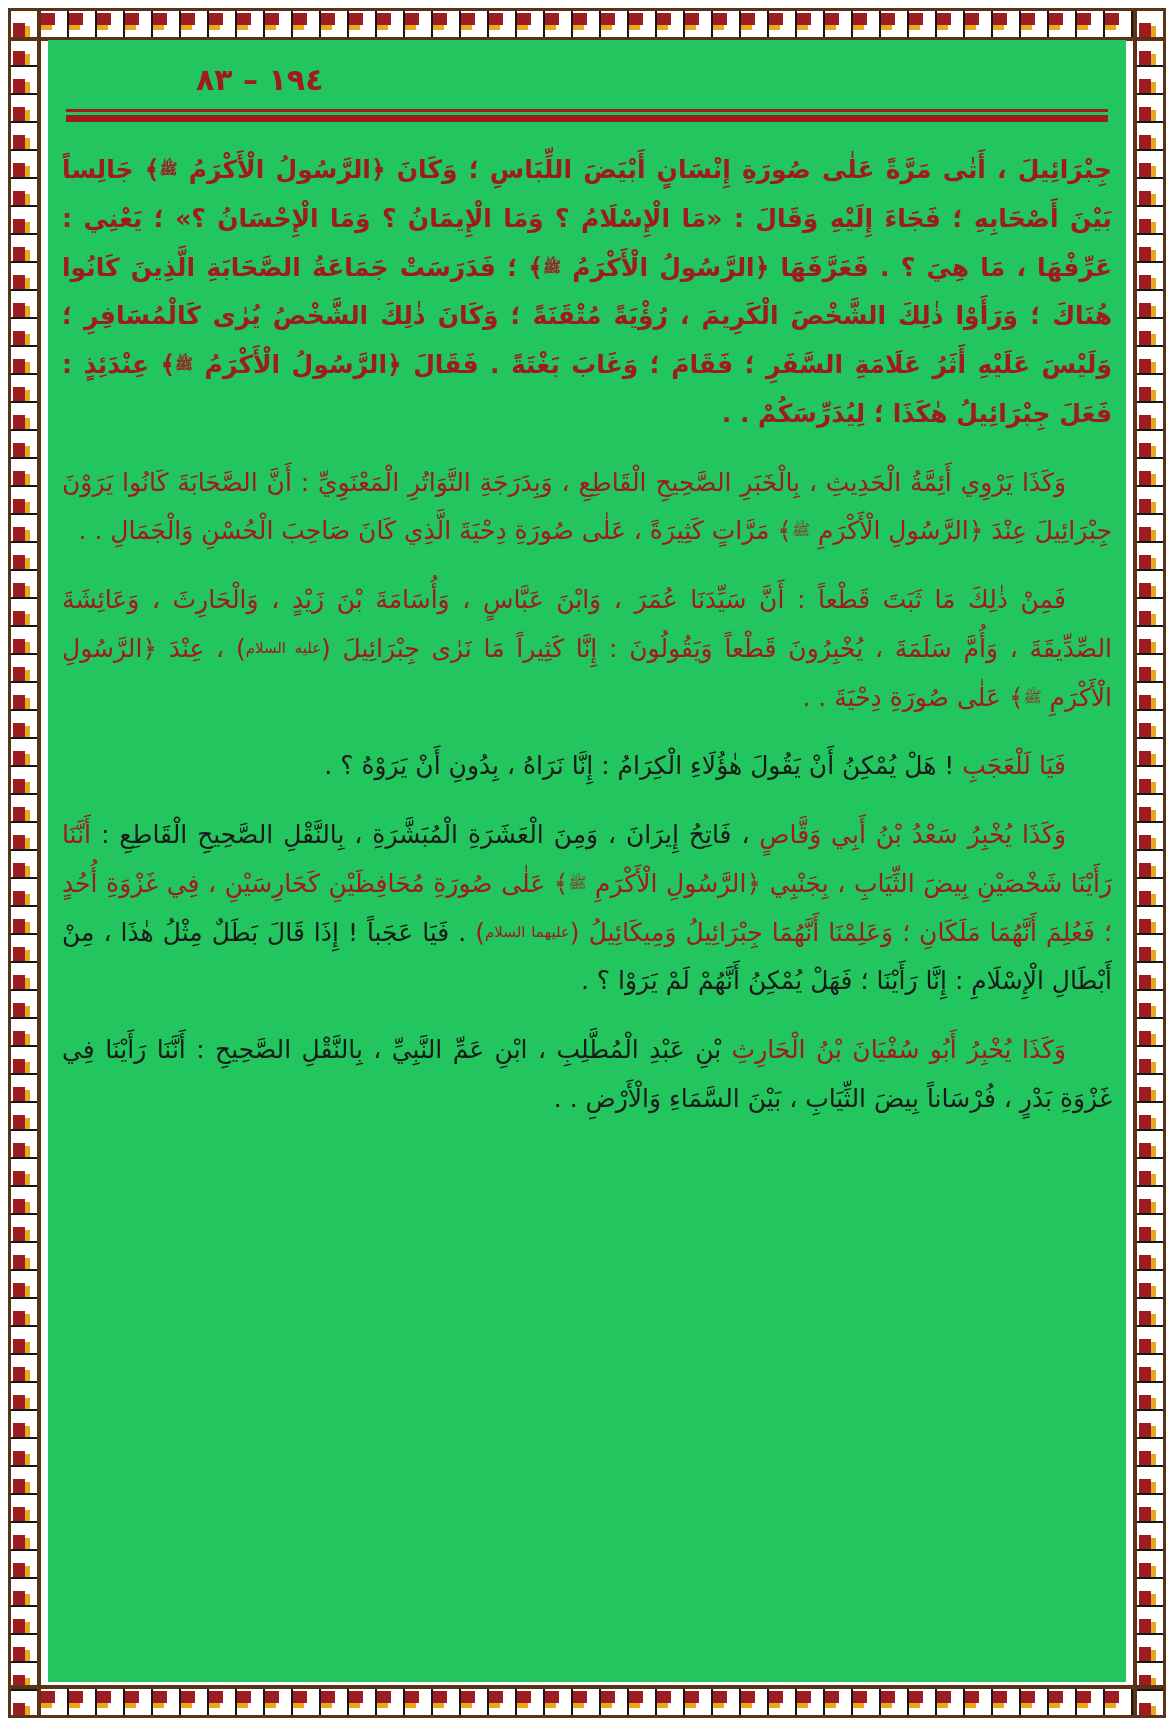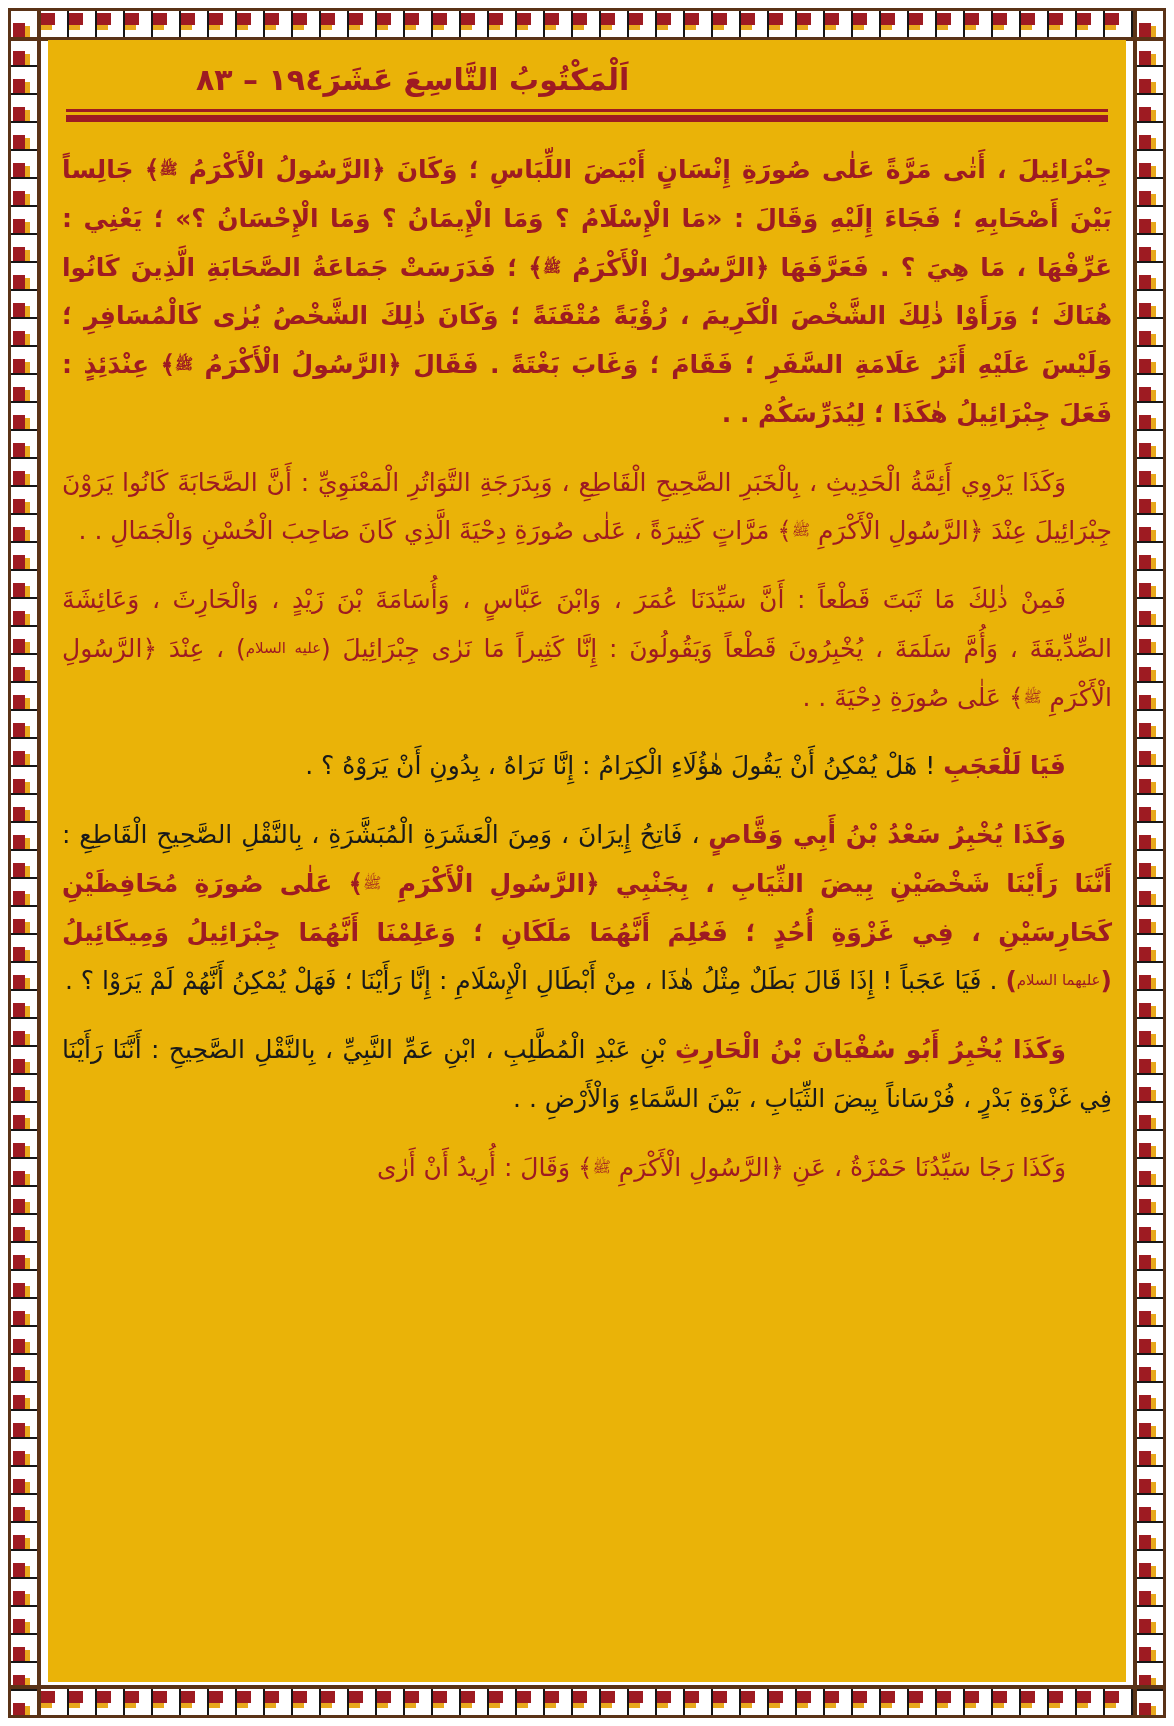--- a/index.html
+++ b/index.html
@@ -95,21 +95,21 @@
 
   
   .content {
     position: absolute;
     left: 48px;
     top: 40px;
     right: 48px;
     bottom: 44px;
     box-sizing: border-box;
     padding: 18px 14px 10px 14px;
-    background: #eab308;
+    background: #22c55e;
     direction: rtl;
   }
 
   
   .running-head {
     display: flex;
     flex-direction: row-reverse;
     align-items: baseline;
     justify-content: flex-start;
     padding: 4px 14px 0 14px;
@@ -171,21 +171,21 @@
   }
 
   .body-text p.no-indent {
     text-indent: 0;
     font-weight: bold;
   }
 
   .blk { color: #1a1a1a; }
   .red { color: #9e1b22; }
 
-  .red-bold { color: #9e1b22; font-weight: bold; }
+  .red-bold { color: #9e1b22; font-weight: normal; }
 
   
   .siglum {
     font-size: 15px;
     color: #9e1b22;
     letter-spacing: -1px;
     white-space: nowrap;
     vertical-align: 4px;
   }
 </style>
@@ -203,32 +203,30 @@
     <div class="rail" style="left:0;right:0;top:26px;height:4px;"></div>
     <div class="rail" style="left:0;right:0;bottom:26px;height:4px;"></div>
     <div class="rail" style="top:0;bottom:0;left:26px;width:4px;"></div>
     <div class="rail" style="top:0;bottom:0;right:26px;width:4px;"></div>
   </div>
 
   <div class="content">
 
     <div class="running-head">
       <span class="page-number">١٩٤ – ٨٣</span>
-      <span class="head-title">اَلْمَكْتُوبُ التَّاسِعَ عَشَرَ</span>
     </div>
 
     <div class="head-rule">
       <div class="rule-thin"></div>
       <div class="rule-thick"></div>
     </div>
 
     <div class="body-text" id="body-text">
         <p class="no-indent"><span class="red">جِبْرَائِيلَ ، أَتٰى مَرَّةً عَلٰى صُورَةِ إِنْسَانٍ أَبْيَضَ اللِّبَاسِ ؛ وَكَانَ ﴿الرَّسُولُ الْأَكْرَمُ </span><span class="siglum">ﷺ</span><span class="red">﴾ جَالِساً بَيْنَ أَصْحَابِهِ ؛ فَجَاءَ إِلَيْهِ وَقَالَ : «مَا الْإِسْلَامُ ؟ وَمَا الْإِيمَانُ ؟ وَمَا الْإِحْسَانُ ؟» ؛ يَعْنِي : عَرِّفْهَا ، مَا هِيَ ؟ . فَعَرَّفَهَا ﴿الرَّسُولُ الْأَكْرَمُ </span><span class="siglum">ﷺ</span><span class="red">﴾ ؛ فَدَرَسَتْ جَمَاعَةُ الصَّحَابَةِ الَّذِينَ كَانُوا هُنَاكَ ؛ وَرَأَوْا ذٰلِكَ الشَّخْصَ الْكَرِيمَ ، رُؤْيَةً مُتْقَنَةً ؛ وَكَانَ ذٰلِكَ الشَّخْصُ يُرٰى كَالْمُسَافِرِ ؛ وَلَيْسَ عَلَيْهِ أَثَرُ عَلَامَةِ السَّفَرِ ؛ فَقَامَ ؛ وَغَابَ بَغْتَةً . فَقَالَ ﴿الرَّسُولُ الْأَكْرَمُ </span><span class="siglum">ﷺ</span><span class="red">﴾ عِنْدَئِذٍ : فَعَلَ جِبْرَائِيلُ هٰكَذَا ؛ لِيُدَرِّسَكُمْ . .</span></p>
         <p><span class="red">وَكَذَا يَرْوِي أَئِمَّةُ الْحَدِيثِ ، بِالْخَبَرِ الصَّحِيحِ الْقَاطِعِ ، وَبِدَرَجَةِ التَّوَاتُرِ الْمَعْنَوِيِّ : أَنَّ الصَّحَابَةَ كَانُوا يَرَوْنَ جِبْرَائِيلَ عِنْدَ ﴿الرَّسُولِ الْأَكْرَمِ </span><span class="siglum">ﷺ</span><span class="red">﴾ مَرَّاتٍ كَثِيرَةً ، عَلٰى صُورَةِ دِحْيَةَ الَّذِي كَانَ صَاحِبَ الْحُسْنِ وَالْجَمَالِ . .</span></p>
         <p><span class="red">فَمِنْ ذٰلِكَ مَا ثَبَتَ قَطْعاً : أَنَّ سَيِّدَنَا عُمَرَ ، وَابْنَ عَبَّاسٍ ، وَأُسَامَةَ بْنَ زَيْدٍ ، وَالْحَارِثَ ، وَعَائِشَةَ الصِّدِّيقَةَ ، وَأُمَّ سَلَمَةَ ، يُخْبِرُونَ قَطْعاً وَيَقُولُونَ : إِنَّا كَثِيراً مَا نَرٰى جِبْرَائِيلَ (</span><span class="siglum">عليه السلام</span><span class="red">) ، عِنْدَ ﴿الرَّسُولِ الْأَكْرَمِ </span><span class="siglum">ﷺ</span><span class="red">﴾ عَلٰى صُورَةِ دِحْيَةَ . .</span></p>
         <p><span class="red-bold">فَيَا لَلْعَجَبِ</span><span class="blk"> ! هَلْ يُمْكِنُ أَنْ يَقُولَ هٰؤُلَاءِ الْكِرَامُ : إِنَّا نَرَاهُ ، بِدُونِ أَنْ يَرَوْهُ ؟ .</span></p>
         <p><span class="red-bold">وَكَذَا يُخْبِرُ سَعْدُ بْنُ أَبِي وَقَّاصٍ</span><span class="blk"> ، فَاتِحُ إِيرَانَ ، وَمِنَ الْعَشَرَةِ الْمُبَشَّرَةِ ، بِالنَّقْلِ الصَّحِيحِ الْقَاطِعِ : </span><span class="red-bold">أَنَّنَا رَأَيْنَا شَخْصَيْنِ بِيضَ الثِّيَابِ ، بِجَنْبِي ﴿الرَّسُولِ الْأَكْرَمِ </span><span class="siglum">ﷺ</span><span class="red-bold">﴾ عَلٰى صُورَةِ مُحَافِظَيْنِ كَحَارِسَيْنِ ، فِي غَزْوَةِ أُحُدٍ ؛ فَعُلِمَ أَنَّهُمَا مَلَكَانِ ؛ وَعَلِمْنَا أَنَّهُمَا جِبْرَائِيلُ وَمِيكَائِيلُ (</span><span class="siglum">عليهما السلام</span><span class="red-bold">)</span><span class="blk"> . فَيَا عَجَباً ! إِذَا قَالَ بَطَلٌ مِثْلُ هٰذَا ، مِنْ أَبْطَالِ الْإِسْلَامِ : إِنَّا رَأَيْنَا ؛ فَهَلْ يُمْكِنُ أَنَّهُمْ لَمْ يَرَوْا ؟ .</span></p>
         <p><span class="red-bold">وَكَذَا يُخْبِرُ أَبُو سُفْيَانَ بْنُ الْحَارِثِ</span><span class="blk"> بْنِ عَبْدِ الْمُطَّلِبِ ، ابْنِ عَمِّ النَّبِيِّ ، بِالنَّقْلِ الصَّحِيحِ : أَنَّنَا رَأَيْنَا فِي غَزْوَةِ بَدْرٍ ، فُرْسَاناً بِيضَ الثِّيَابِ ، بَيْنَ السَّمَاءِ وَالْأَرْضِ . .</span></p>
-        <p><span class="red">وَكَذَا رَجَا سَيِّدُنَا حَمْزَةُ ، عَنِ ﴿الرَّسُولِ الْأَكْرَمِ </span><span class="siglum">ﷺ</span><span class="red">﴾ وَقَالَ : أُرِيدُ أَنْ أَرٰى</span></p>
       </div>
 
   </div>
 </div>
 
 </body></html>

